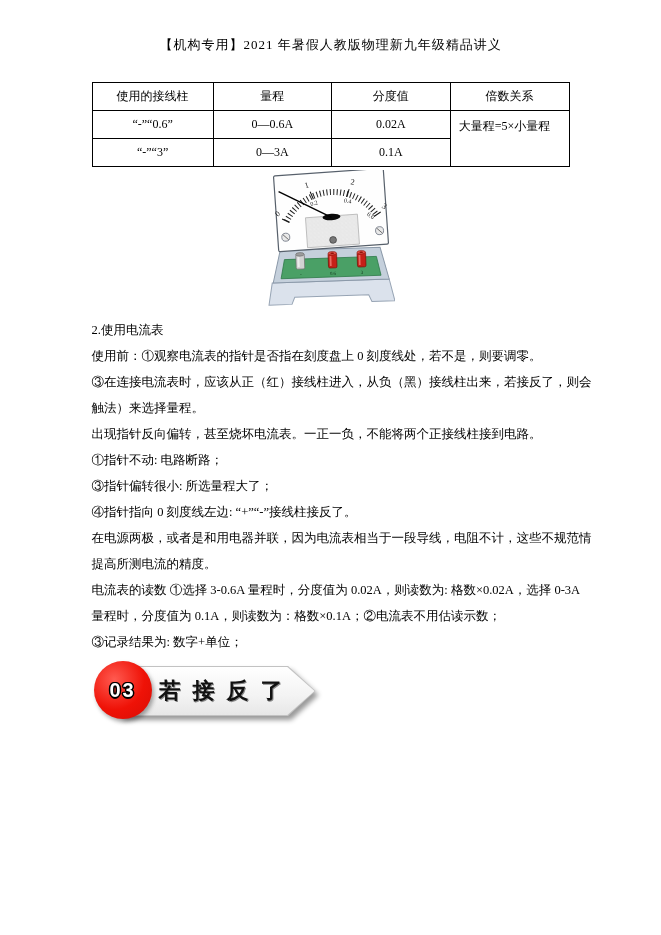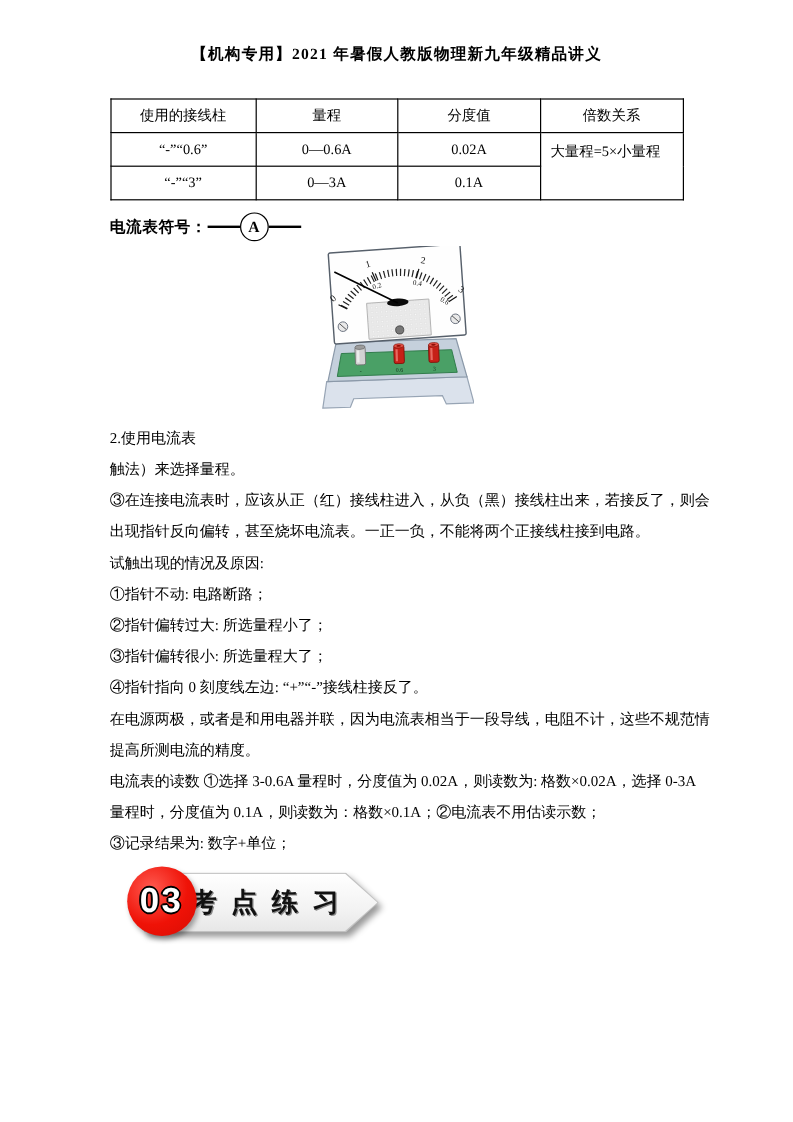--- a/index.html
+++ b/index.html
@@ -8,21 +8,21 @@
     width:661px;height:935px;
     background:#fff;
     font-family:"Liberation Serif","DejaVu Serif",serif;
     color:#000;
     overflow:hidden;
   }
   .header{
     padding-top:36px;
     text-align:center;
     font-size:13px;
-    font-weight:bold;
+    font-weight:normal;
     letter-spacing:1px;
   }
   .doc{width:478px;margin:0 auto;}
   
   table.spec{
     width:100%;
     border-collapse:collapse;
     table-layout:fixed;
     margin-top:28px;
     font-size:12px;
@@ -81,26 +81,26 @@
   }
   .banner-text{
     padding-left:38px;
     font-size:22px;font-weight:bold;
     letter-spacing:12px;
     color:#111;
     text-shadow:1px 1px 0 #888;
     white-space:nowrap;
   }
   .badge-circle{
-    position:absolute;left:12px;top:2px;
+    position:absolute;left:0;top:2px;
     width:58px;height:58px;border-radius:50%;
     background:radial-gradient(circle at 35% 32%,#ff5a50 0%,#ef1207 55%,#d80c03 100%);
     display:flex;align-items:center;justify-content:center;
     font-family:"Liberation Sans","DejaVu Sans",sans-serif;
-    font-size:29px;font-weight:bold;color:#fff;
+    font-size:20px;font-weight:bold;color:#fff;
     letter-spacing:2px;
     text-shadow:-1.5px 0 #000,1.5px 0 #000,0 -1.5px #000,0 1.5px #000,
                 -1px -1px #000,1px 1px #000,-1px 1px #000,1px -1px #000;
     filter:drop-shadow(2px 3px 2px rgba(0,0,0,0.35));
   }
   svg text{font-family:"Liberation Serif","DejaVu Serif",serif;}
 </style>
 </head>
 <body>
 
@@ -133,26 +133,20 @@
           <td class="rel" rowspan="2">大量程=5×小量程</td>
         </tr>
         <tr>
           <td>“-”“3”</td>
           <td>0—3A</td>
           <td>0.1A</td>
         </tr>
       </tbody>
     </table>
 
-    <div class="symbol-row">
-      <span class="symbol-label">电流表符号：</span>
-      <span class="sym-wire"></span>
-      <span class="sym-circle">A</span>
-      <span class="sym-wire"></span>
-    </div>
 
     <div class="figure">
       <svg width="128" height="139" viewBox="0 0 128 139">
         <defs>
           <pattern id="dots" width="4" height="4" patternUnits="userSpaceOnUse">
             <rect width="4" height="4" fill="#e9e9e9"></rect>
             <circle cx="2" cy="2" r="0.9" fill="#fbfbfb" stroke="#cfcfcf" stroke-width="0.3"></circle>
           </pattern>
         </defs>
 
@@ -218,40 +212,39 @@
           <rect x="38" y="46" width="52" height="30" fill="url(#dots)" stroke="#b3b3b3" stroke-width="0.8"></rect>
           <ellipse cx="64" cy="47" rx="9" ry="3.2" fill="#0a0a0a"></ellipse>
           <line x1="64" y1="47.5" x2="13" y2="18" stroke="#000" stroke-width="1.4"></line>
           <circle cx="64" cy="70" r="3.4" fill="#777" stroke="#333" stroke-width="0.6"></circle>
         </g>
       </svg>
     </div>
 
     <div class="content">
       <div class="line"><span class="b">2.使用电流表</span><span></span></div>
+      <div class="line"><span class="b">使用前：</span><span>①观察电流表的指针是否指在刻度盘上 0 刻度线处，若不是，则要调零。</span></div>
+      <div class="line"><span class="b"></span><span>③在连接电流表时，应该从正（红）接线柱进入，从负（黑）接线柱出来，若接反了，则会</span></div>
       <div class="line"><span class="b"></span><span>触法）来选择量程。</span></div>
-      <div class="line"><span class="b"></span><span>③在连接电流表时，应该从正（红）接线柱进入，从负（黑）接线柱出来，若接反了，则会</span></div>
       <div class="line"><span class="b"></span><span>出现指针反向偏转，甚至烧坏电流表。一正一负，不能将两个正接线柱接到电路。</span></div>
-      <div class="line"><span class="b"></span><span>试触出现的情况及原因:</span></div>
       <div class="line"><span class="b"></span><span>①指针不动: 电路断路；</span></div>
-      <div class="line"><span class="b"></span><span>②指针偏转过大: 所选量程小了；</span></div>
       <div class="line"><span class="b"></span><span>③指针偏转很小: 所选量程大了；</span></div>
       <div class="line"><span class="b"></span><span>④指针指向 0 刻度线左边: “+”“-”接线柱接反了。</span></div>
       <div class="line"><span class="b"></span><span>在电源两极，或者是和用电器并联，因为电流表相当于一段导线，电阻不计，这些不规范情</span></div>
       <div class="line"><span class="b"></span><span>提高所测电流的精度。</span></div>
       <div class="line"><span class="b">电流表的读数</span><span> ①选择 3-0.6A 量程时，分度值为 0.02A，则读数为: 格数×0.02A，选择 0-3A</span></div>
       <div class="line"><span class="b"></span><span>量程时，分度值为 0.1A，则读数为：格数×0.1A；②电流表不用估读示数；</span></div>
       <div class="line"><span class="b"></span><span>③记录结果为: 数字+单位；</span></div>
     </div>
 
     <div class="badge">
       <div class="banner-shadow">
         <div class="banner-outline">
           <div class="banner-fill">
-            <span class="banner-text">考点练习</span>
+            <span class="banner-text">若接反了</span>
           </div>
         </div>
       </div>
       <div class="badge-circle">03</div>
     </div>
 
   </div>
 </div>
 
 </body></html>

